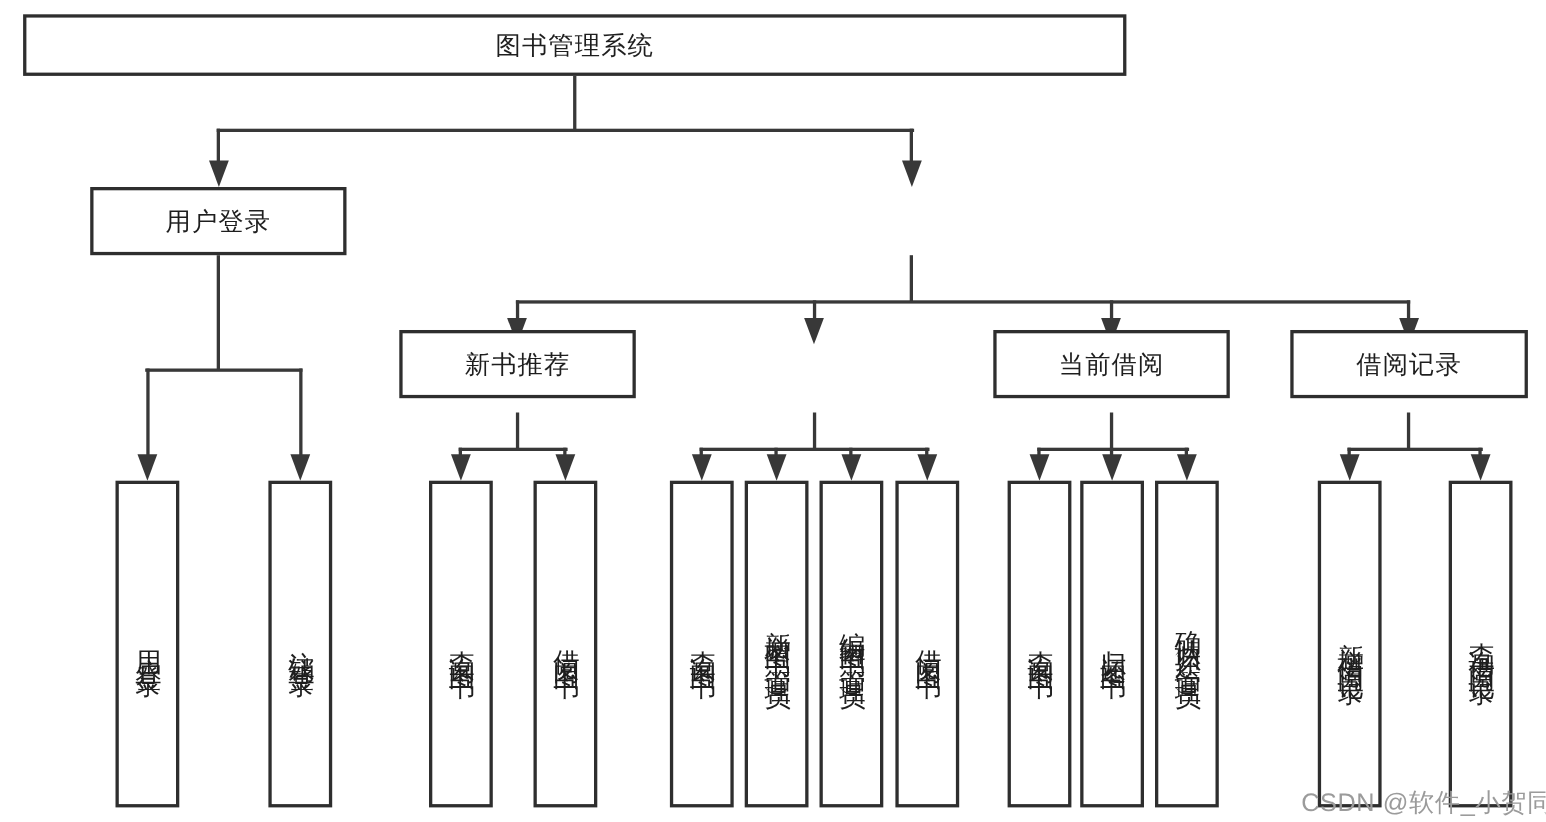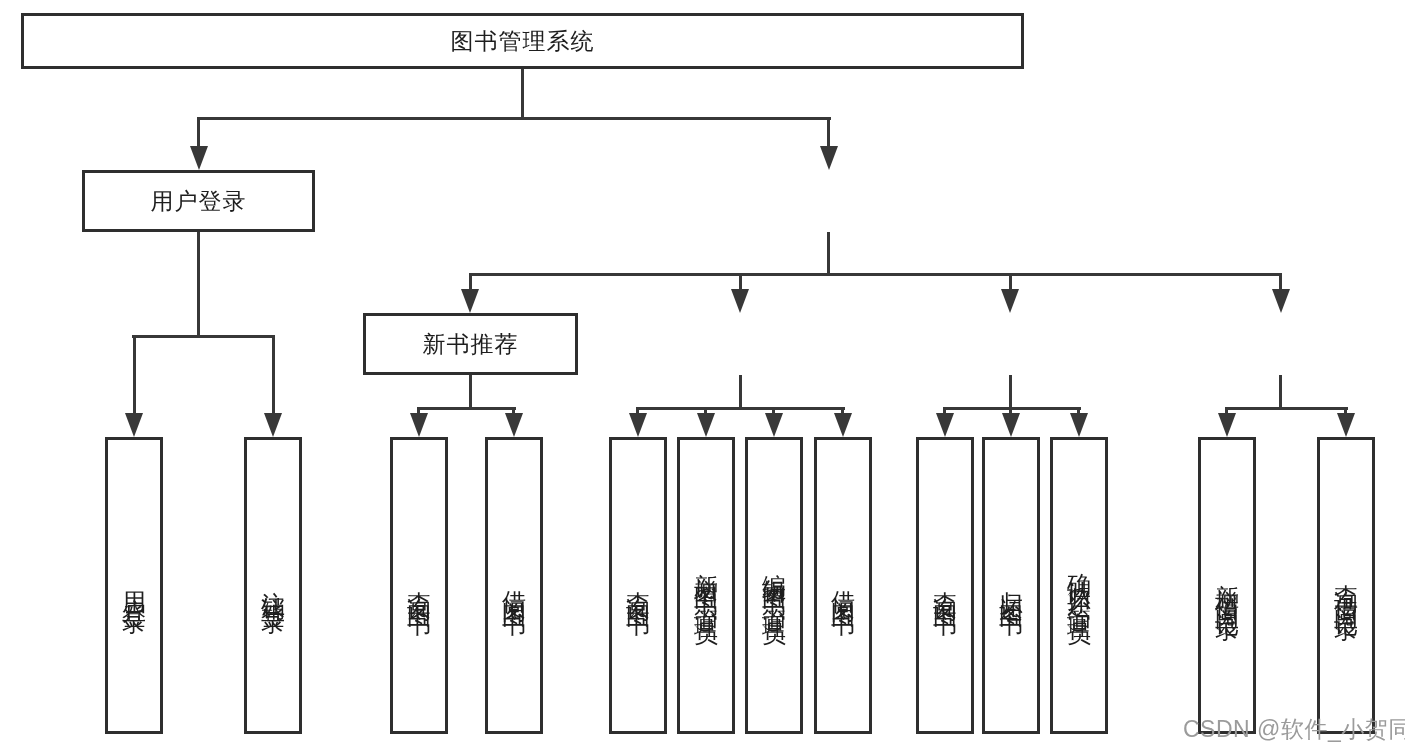--- a/index.html
+++ b/index.html
@@ -24,21 +24,21 @@
     position:absolute;
     background:#ffffff;
     border:3px solid var(--border);
     display:flex;align-items:center;justify-content:center;
   }
   .hlabel{
     font-size:23px;color:var(--text);letter-spacing:1px;white-space:nowrap;
   }
   .root{left:21px;top:13px;width:1003px;height:56px;}
   .n2{top:170px;width:233px;height:62px;}
-  .n3{top:313px;width:215px;height:62px;text-align:right;}
+  .n3{top:300px;width:215px;height:62px;text-align:right;}
   .leaf{top:437px;width:58px;height:297px;}
   .vtext{
     writing-mode:vertical-rl;
     text-orientation:mixed;
     font-size:24px;
     letter-spacing:7px;
     line-height:1;
     color:var(--text);
     white-space:nowrap;
   }
@@ -89,20 +89,26 @@
   <div class="vline" style="left:739px;top:273px;height:18px;"></div>
   <div class="vline" style="left:1009px;top:273px;height:18px;"></div>
   <div class="vline" style="left:1279px;top:273px;height:18px;"></div>
   <div class="arrowhead" style="left:461px;top:289px;"></div>
   <div class="arrowhead" style="left:731px;top:289px;"></div>
   <div class="arrowhead" style="left:1001px;top:289px;"></div>
   <div class="arrowhead" style="left:1272px;top:289px;"></div>
 
   <div class="box n3" style="left:363px;">
     <span class="hlabel">新书推荐</span>
+  </div>
+  <div class="box n3" style="left:903px;">
+    <span class="hlabel">当前借阅</span>
+  </div>
+  <div class="box n3" style="left:1173px;width:216px;">
+    <span class="hlabel">借阅记录</span>
   </div>
 
   <div class="vline" style="left:469px;top:375px;height:34px;"></div>
   <div class="hline" style="left:417px;top:407px;width:99px;"></div>
   <div class="vline" style="left:417px;top:407px;height:8px;"></div>
   <div class="vline" style="left:512px;top:407px;height:8px;"></div>
   <div class="arrowhead" style="left:410px;top:413px;"></div>
   <div class="arrowhead" style="left:505px;top:413px;"></div>
 
   <div class="vline" style="left:739px;top:375px;height:34px;"></div>

